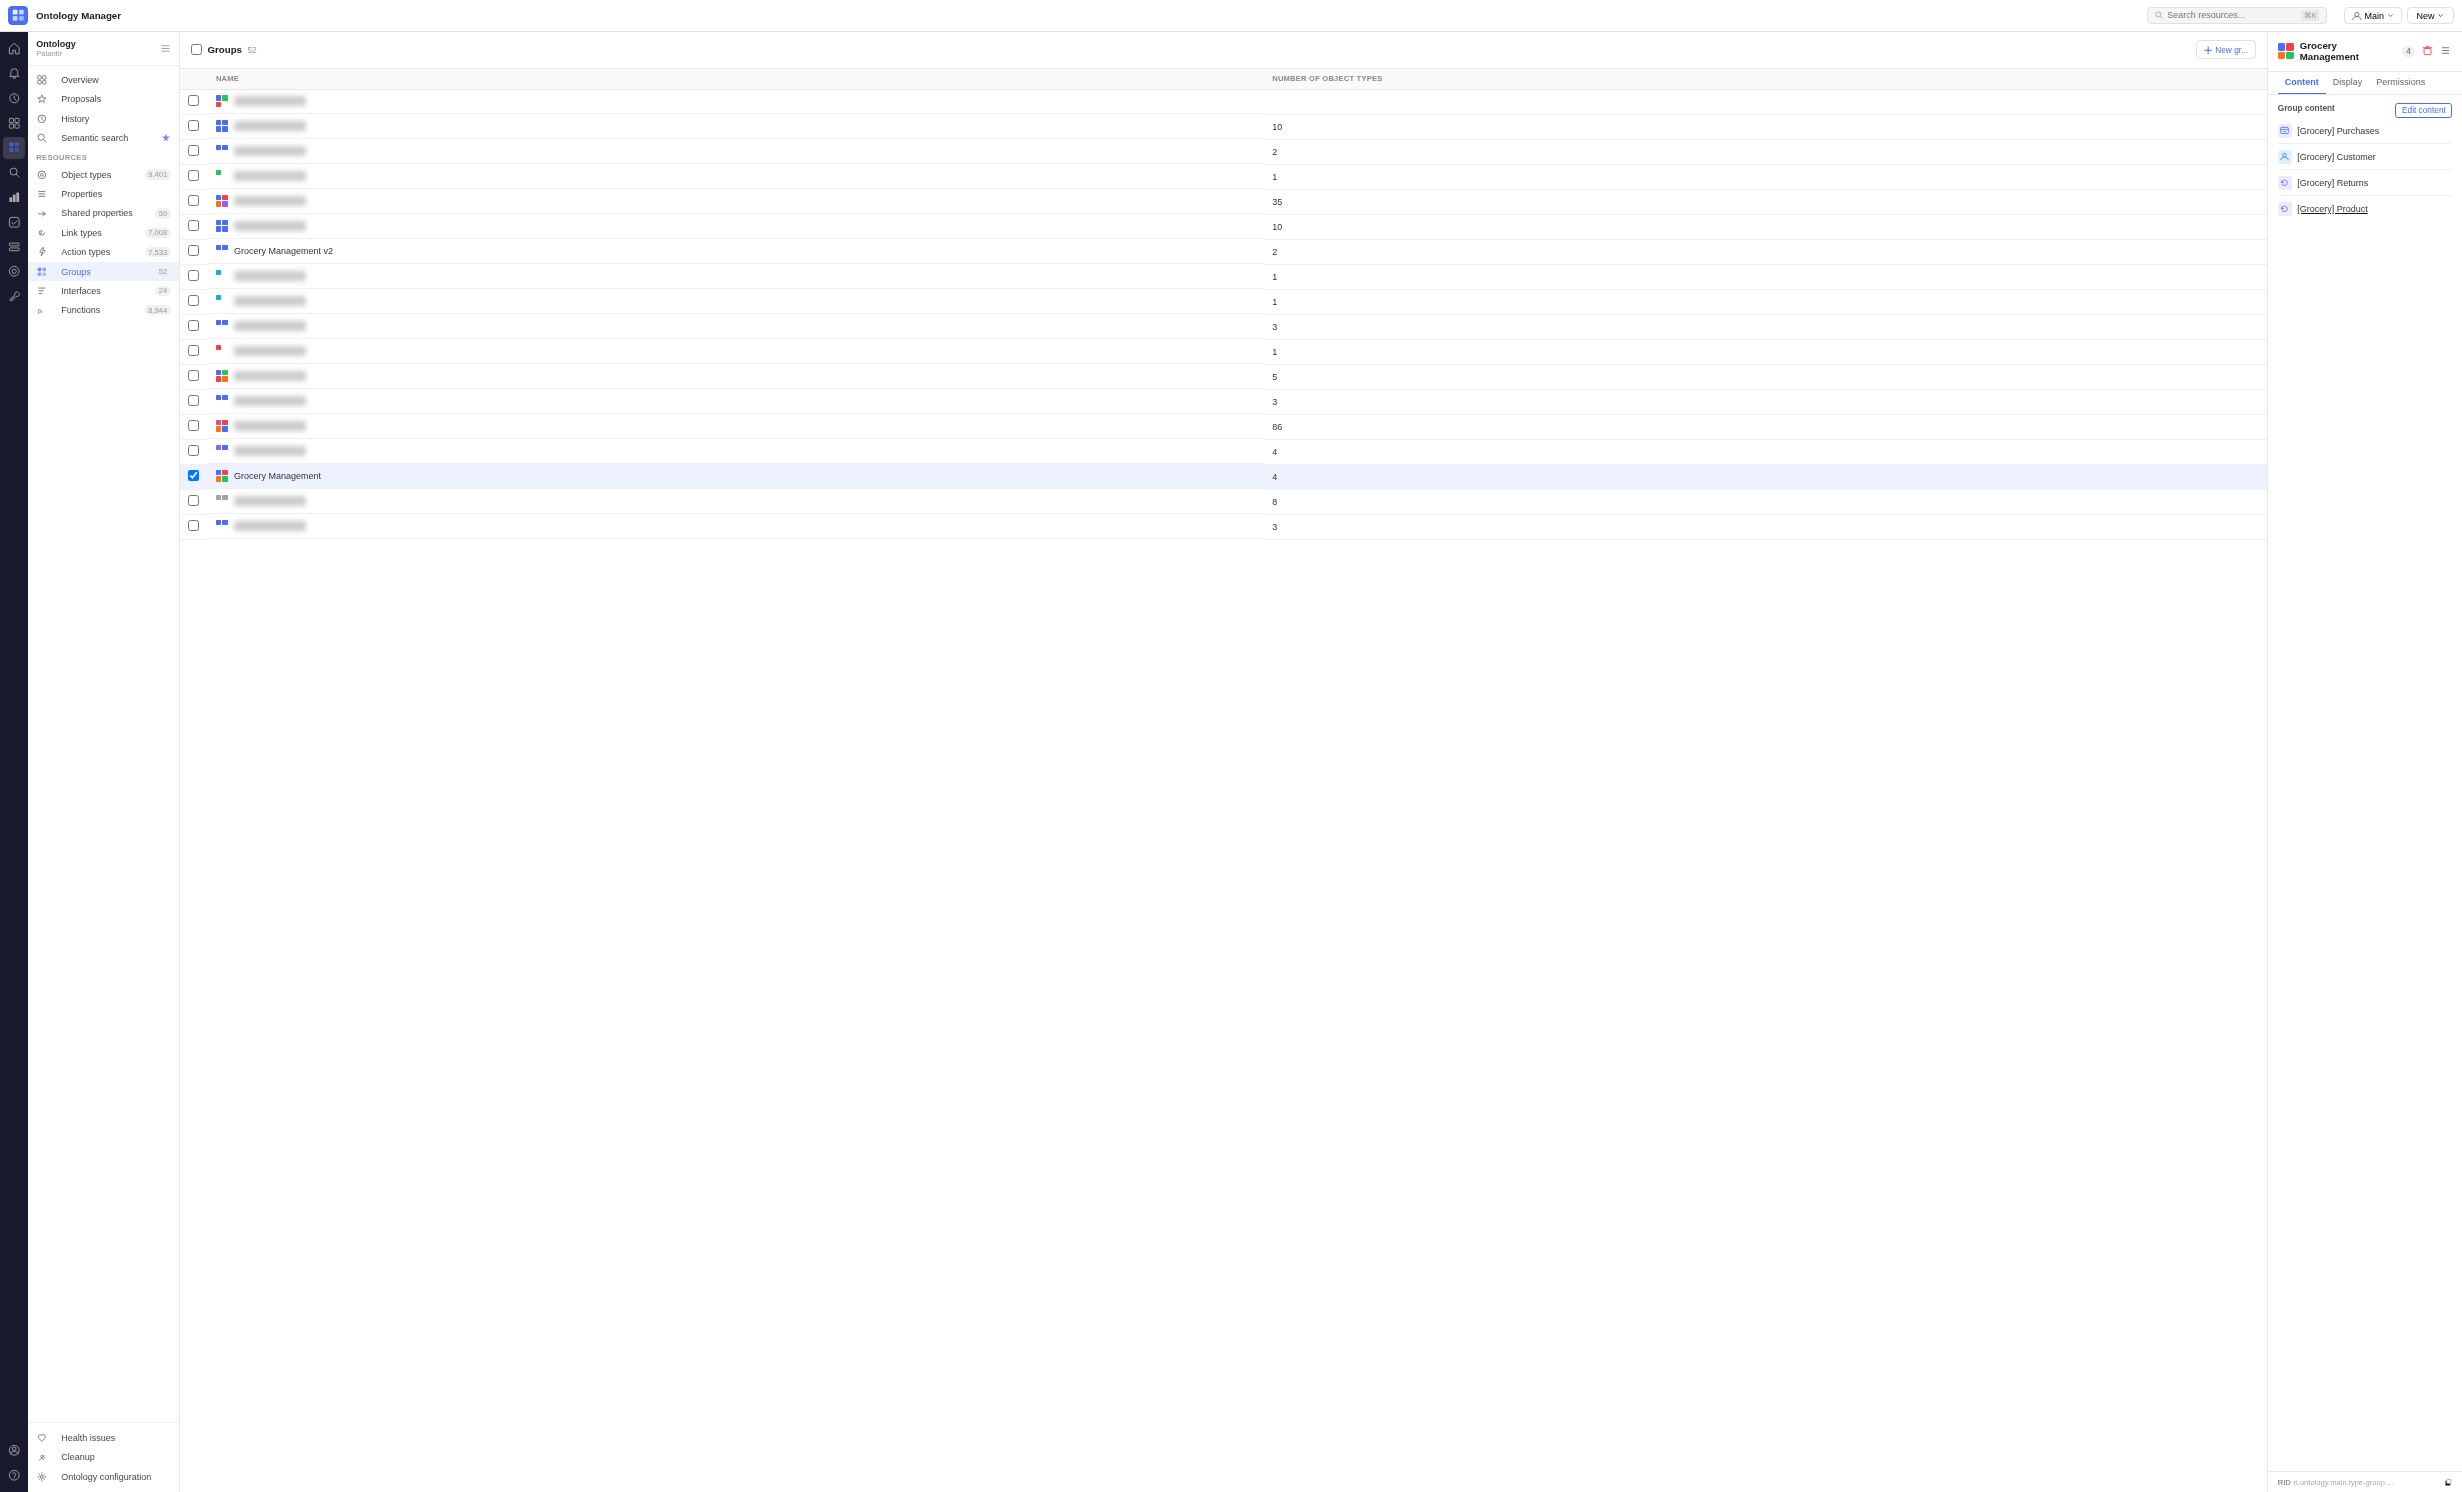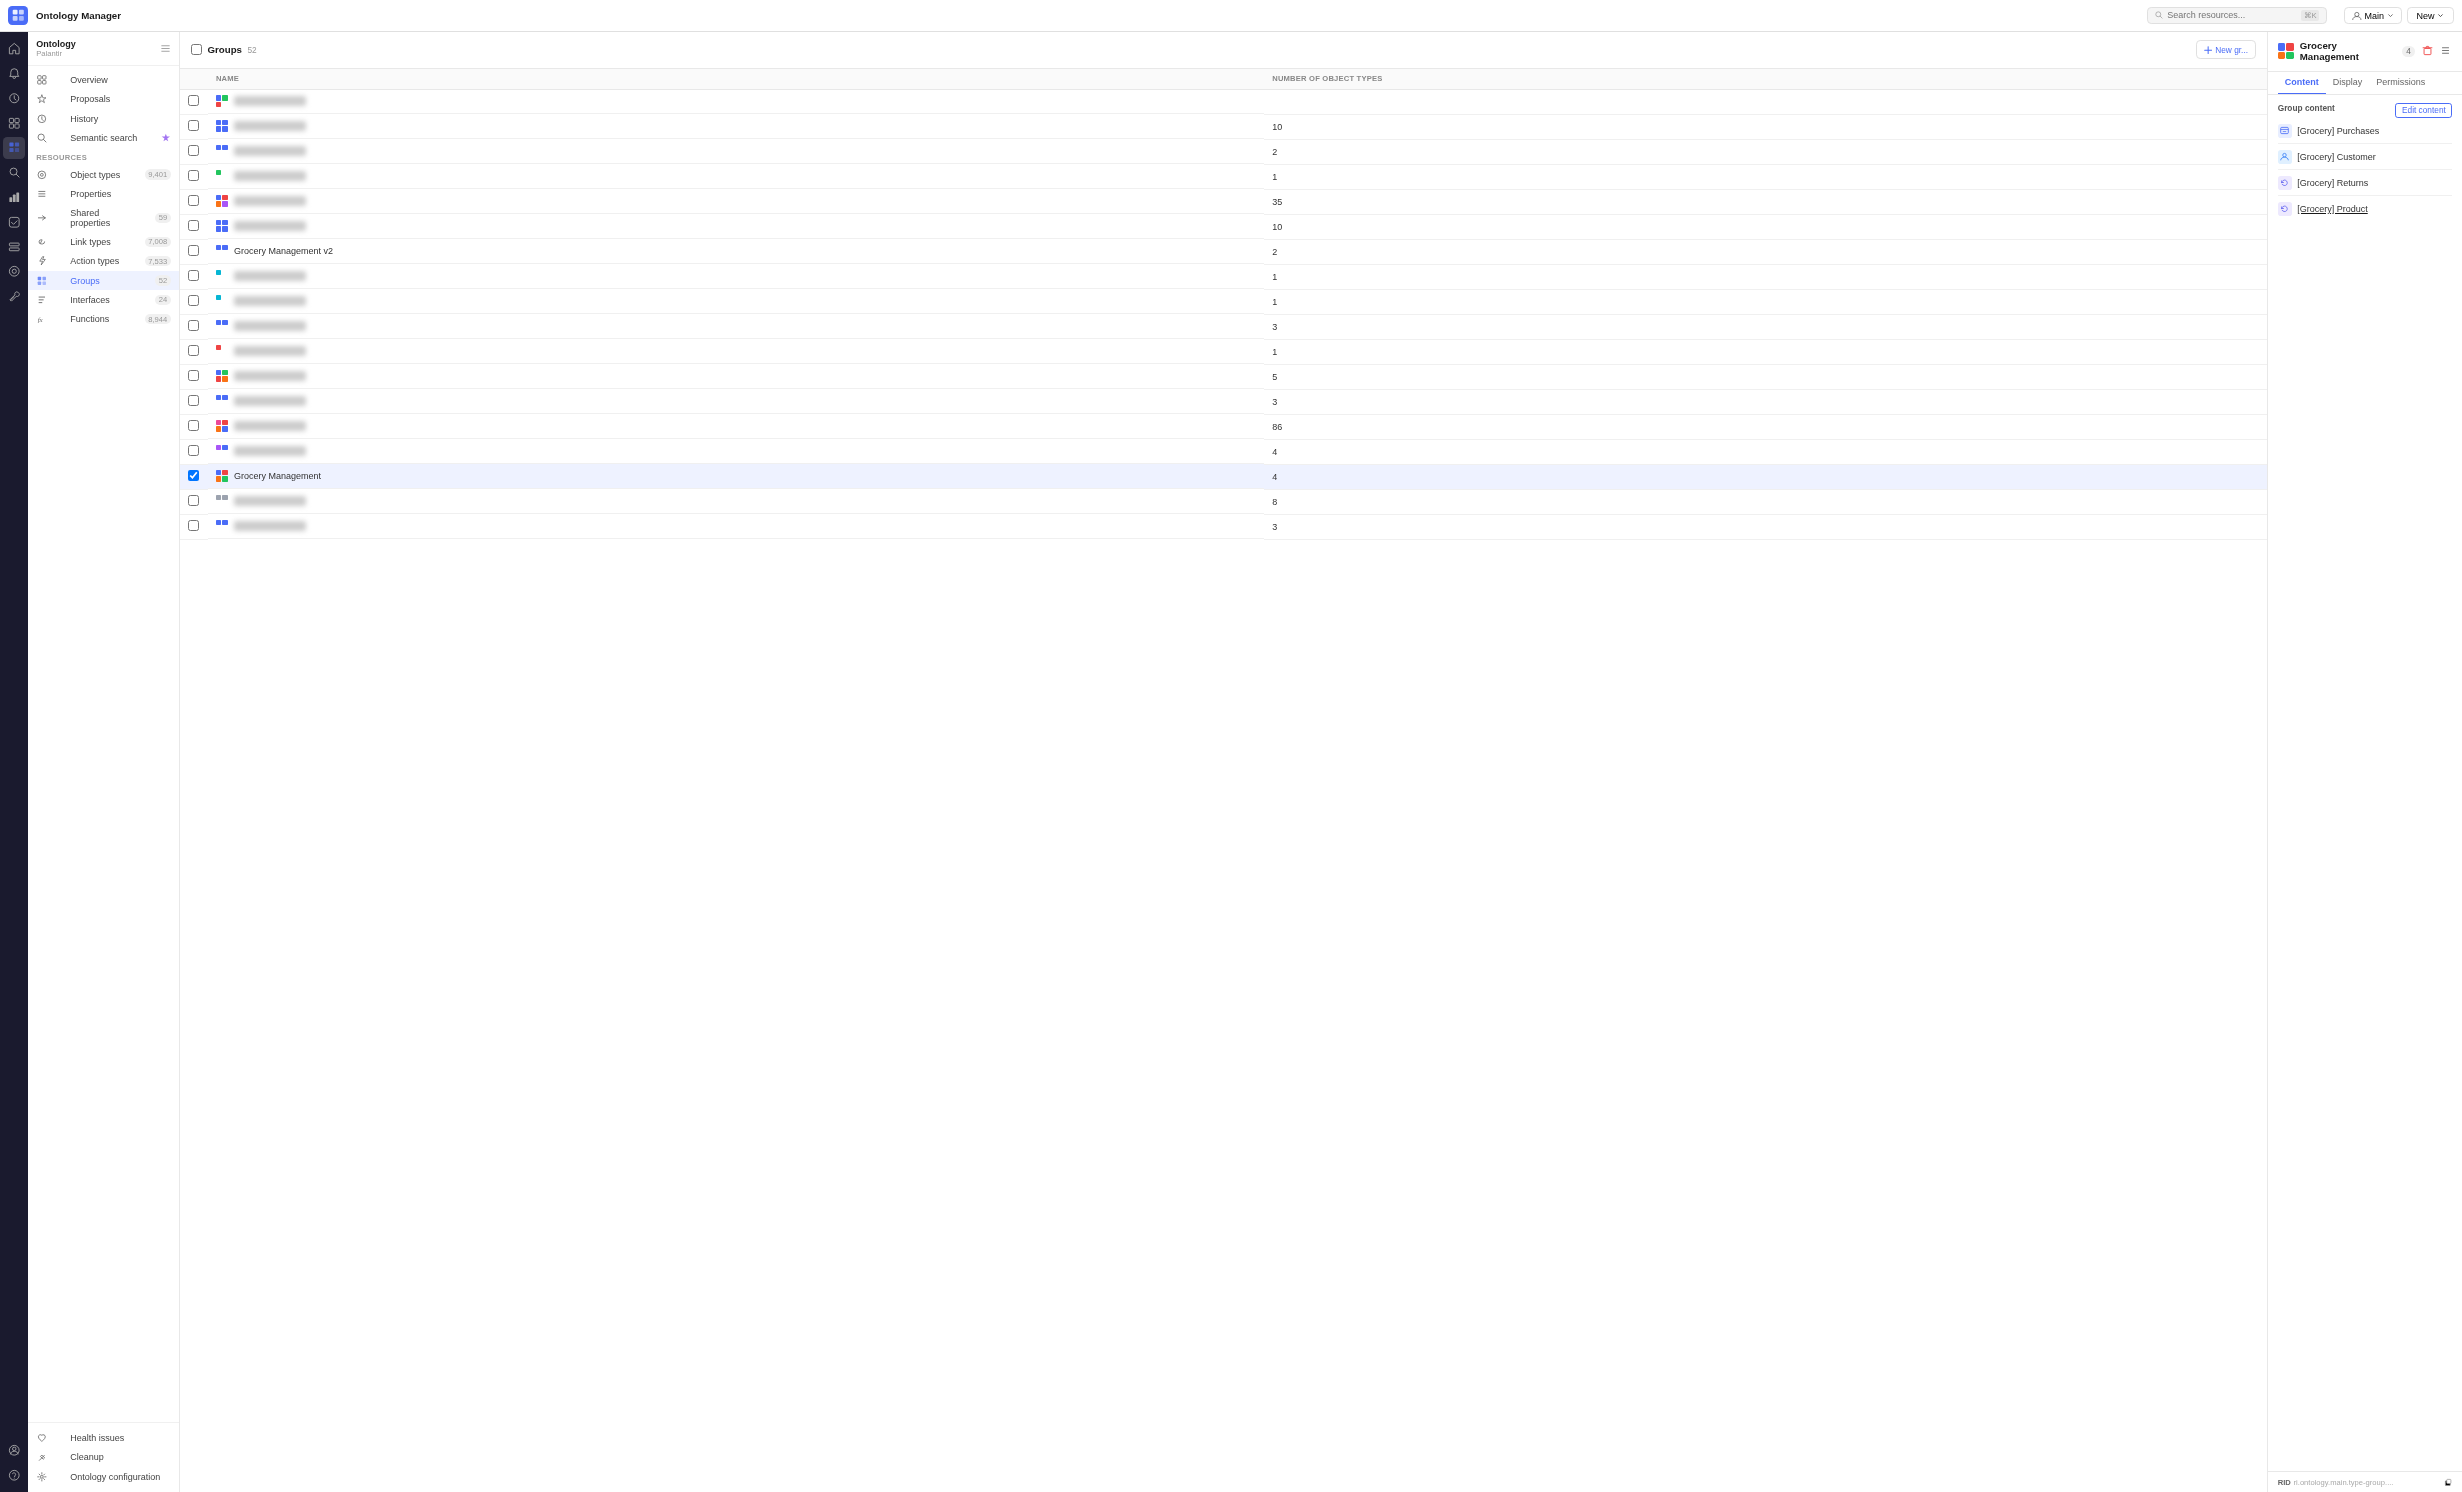--- a/index.html
+++ b/index.html
@@ -24,21 +24,21 @@
     .rail-icon { width: 22px; height: 22px; display: flex; align-items: center; justify-content: center; border-radius: 4.2px; color: #aaa; cursor: pointer; font-size: 11px; }
     .rail-icon.active { background: rgba(255,255,255,0.15); color: #fff; }
     .rail-spacer { flex: 1; }
 
     
     .sidebar { width: 152px; background: #fff; border-right: 0.7px solid #e8e8e8; display: flex; flex-direction: column; overflow-y: auto; flex-shrink: 0; }
     .sidebar-header { padding: 7px 8.3px; display: flex; align-items: center; justify-content: space-between; border-bottom: 0.7px solid #f0f0f0; }
     .sidebar-title { font-weight: 600; font-size: 9px; }
     .sidebar-subtitle { font-size: 7.6px; color: #999; }
     .sidebar-nav { padding: 4.2px 0; flex: 1; }
-    .sidebar-item { display: flex; align-items: center; padding: 4.2px 8.3px; gap: 23px; cursor: pointer; border-radius: 0; color: #444; }
+    .sidebar-item { display: flex; align-items: center; padding: 4.2px 8.3px; gap: 14px; cursor: pointer; border-radius: 0; color: #444; }
     .sidebar-item.active { background: #eef2ff; color: #4a6cf7; }
     .sidebar-item-icon { width: 11px; height: 11px; display: flex; align-items: center; justify-content: center; font-size: 9px; color: #666; flex-shrink: 0; }
     .sidebar-item.active .sidebar-item-icon { color: #4a6cf7; }
     .sidebar-item-label { flex: 1; font-size: 9px; }
     .sidebar-item-count { font-size: 7.6px; color: #999; background: #f0f0f0; padding: 0.7px 3.5px; border-radius: 7px; }
     .sidebar-section { padding: 5.5px 8.3px 2.8px; font-size: 7.6px; font-weight: 600; color: #999; text-transform: uppercase; letter-spacing: 0.3px; }
     .sidebar-footer { padding: 5.5px 0; border-top: 0.7px solid #f0f0f0; }
 
     
     .content-area { flex: 1; display: flex; overflow: hidden; }
@@ -73,21 +73,21 @@
     .detail-content { flex: 1; overflow-y: auto; padding: 8.3px 9.7px; }
     .detail-section-title { font-size: 8.3px; font-weight: 600; color: #555; margin-bottom: 5.5px; }
     .detail-edit-btn { float: right; font-size: 8.3px; color: #4a6cf7; background: none; border: 0.7px solid #4a6cf7; border-radius: 2.8px; padding: 1.4px 5.5px; cursor: pointer; }
     .detail-item { display: flex; align-items: center; gap: 5.5px; padding: 5.5px 0; border-bottom: 0.7px solid #f0f0f0; }
     .detail-item:last-child { border-bottom: none; text-decoration: underline; }
     .detail-item-icon { width: 14px; height: 14px; border-radius: 2.8px; display: flex; align-items: center; justify-content: center; font-size: 8.3px; flex-shrink: 0; }
     .detail-item-label { font-size: 9px; color: #333; }
 
     
     .detail-footer { padding: 5.5px 9.7px; border-top: 0.7px solid #e8e8e8; font-size: 7.6px; color: #888; display: flex; align-items: center; gap: 2.8px; }
-    .detail-footer-label { font-weight: 700; color: #666; }
+    .detail-footer-label { font-weight: 400; color: #666; }
     .detail-footer-value { color: #aaa; flex: 1; overflow: hidden; text-overflow: ellipsis; white-space: nowrap; }
   </style>
 </head>
 <body>
 
 <div class="topbar">
   <div class="topbar-logo">
     <svg width="12.5" height="12.5" viewBox="0 0 18 18" fill="none">
       <rect x="1" y="1" width="7" height="7" rx="1.5" fill="white" opacity="0.9"></rect>
       <rect x="10" y="1" width="7" height="7" rx="1.5" fill="white" opacity="0.7"></rect>

